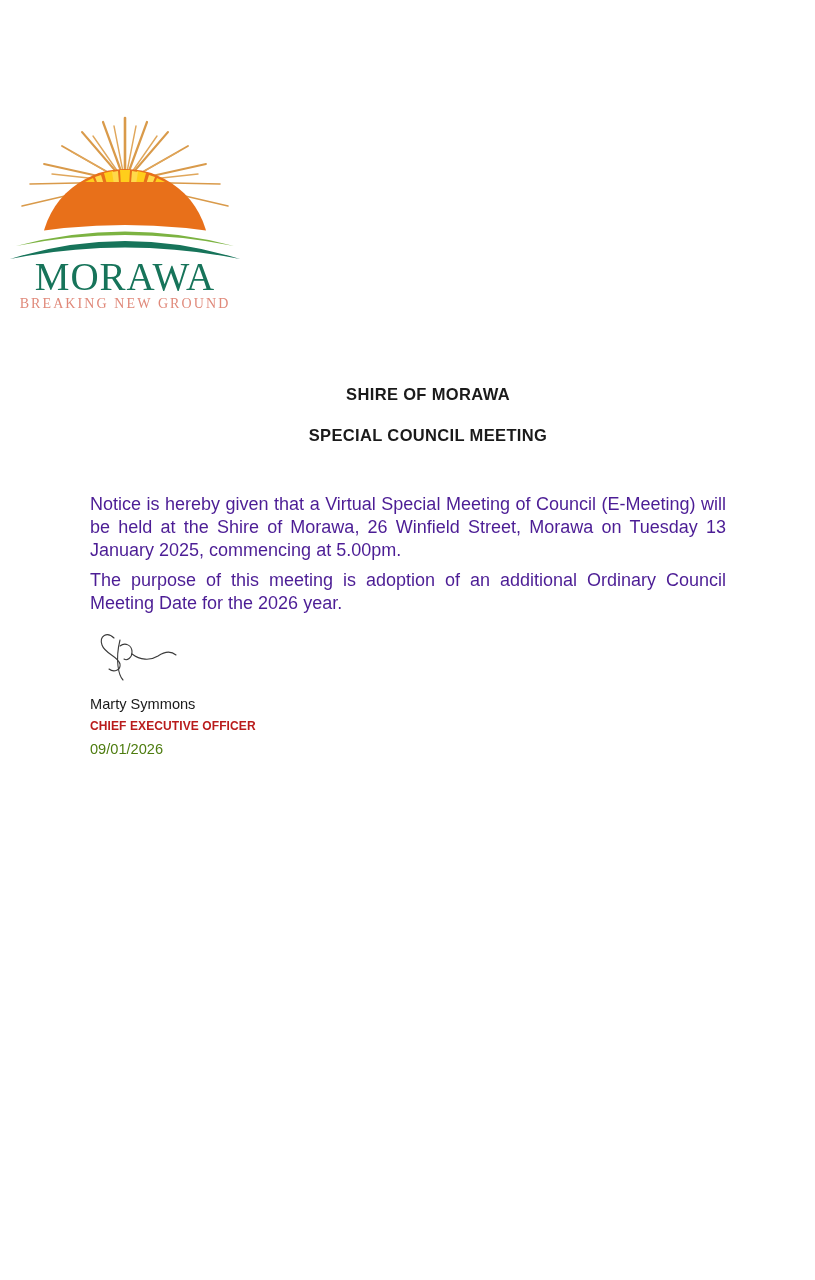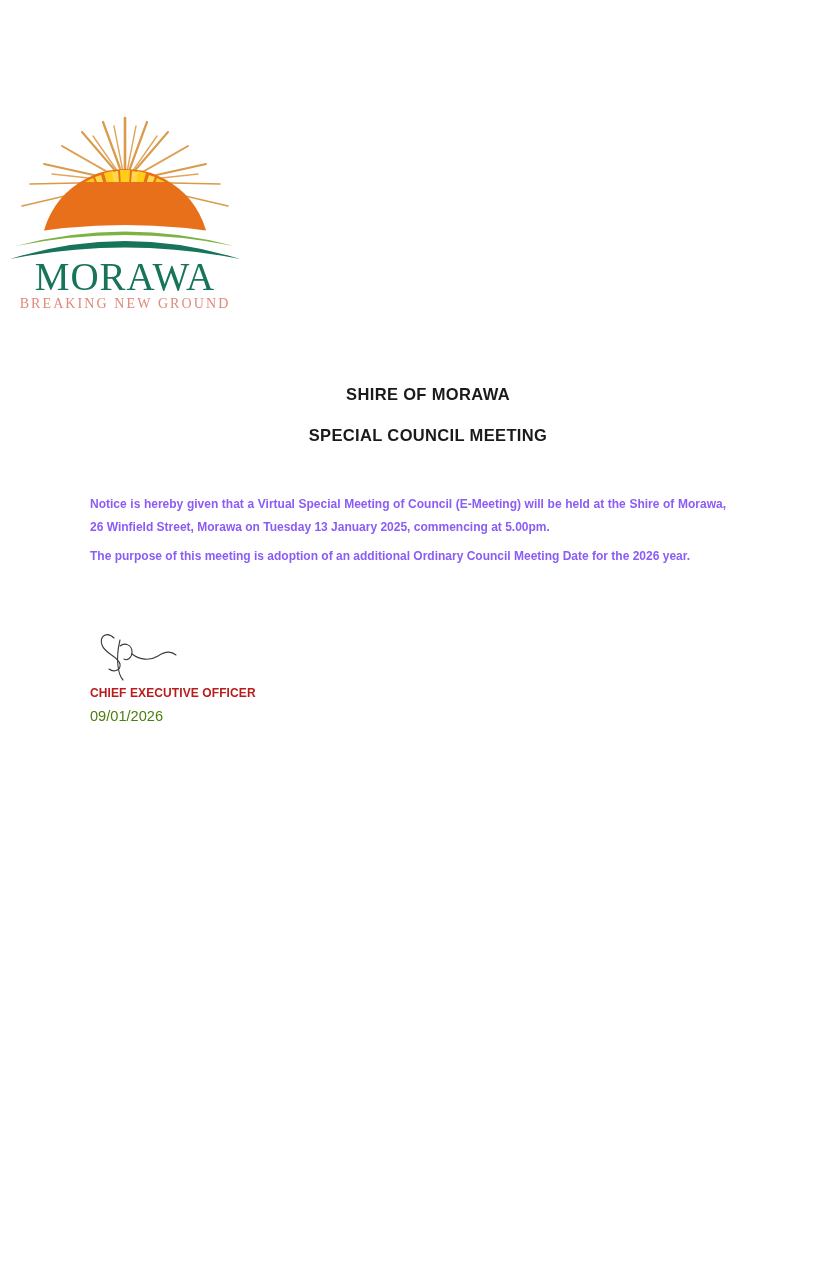--- a/index.html
+++ b/index.html
@@ -61,27 +61,26 @@
 
   
   .body-block {
     position: absolute;
     left: 90px;
     width: 636px;
     top: 493px;
   }
   .para {
     font-family: "Liberation Sans", sans-serif;
-    font-size: 12px;
+    font-size: 18px;
     line-height: 23.2px;
-    color: #8b5cf6;
+    color: #4c1d95;
     text-align: justify;
     text-justify: inter-word;
     margin: 0;
-    font-weight: bold;
   }
   .para + .para {
     margin-top: 6px;
   }
 
   
   .signature-block {
     position: absolute;
     left: 90px;
     top: 628px;
@@ -215,17 +214,18 @@
 
   <div class="signature-block">
     <svg class="signature-mark" viewBox="0 0 95 54">
       <g fill="none" stroke="#3a3a3a" stroke-width="1.1" stroke-linecap="round">
         <path d="M20 10 C 13 3, 5 8, 8 17 C 11 26, 24 28, 26 36 C 27 42, 20 45, 15 41"></path>
         <path d="M26 12 C 24 20, 23 30, 24 38 C 25 46, 27 50, 29 52"></path>
         <path d="M26 18 C 31 14, 38 17, 38 24 C 38 30, 33 33, 30 31"></path>
         <path d="M38 26 C 46 32, 56 33, 64 28 C 70 24, 76 22, 82 27"></path>
       </g>
     </svg>
+    <div class="sig-name">Marty Symmons</div>
     <div class="sig-title">CHIEF EXECUTIVE OFFICER</div>
     <div class="sig-date">09/01/2026</div>
   </div>
 
 </div>
 
 </body></html>

